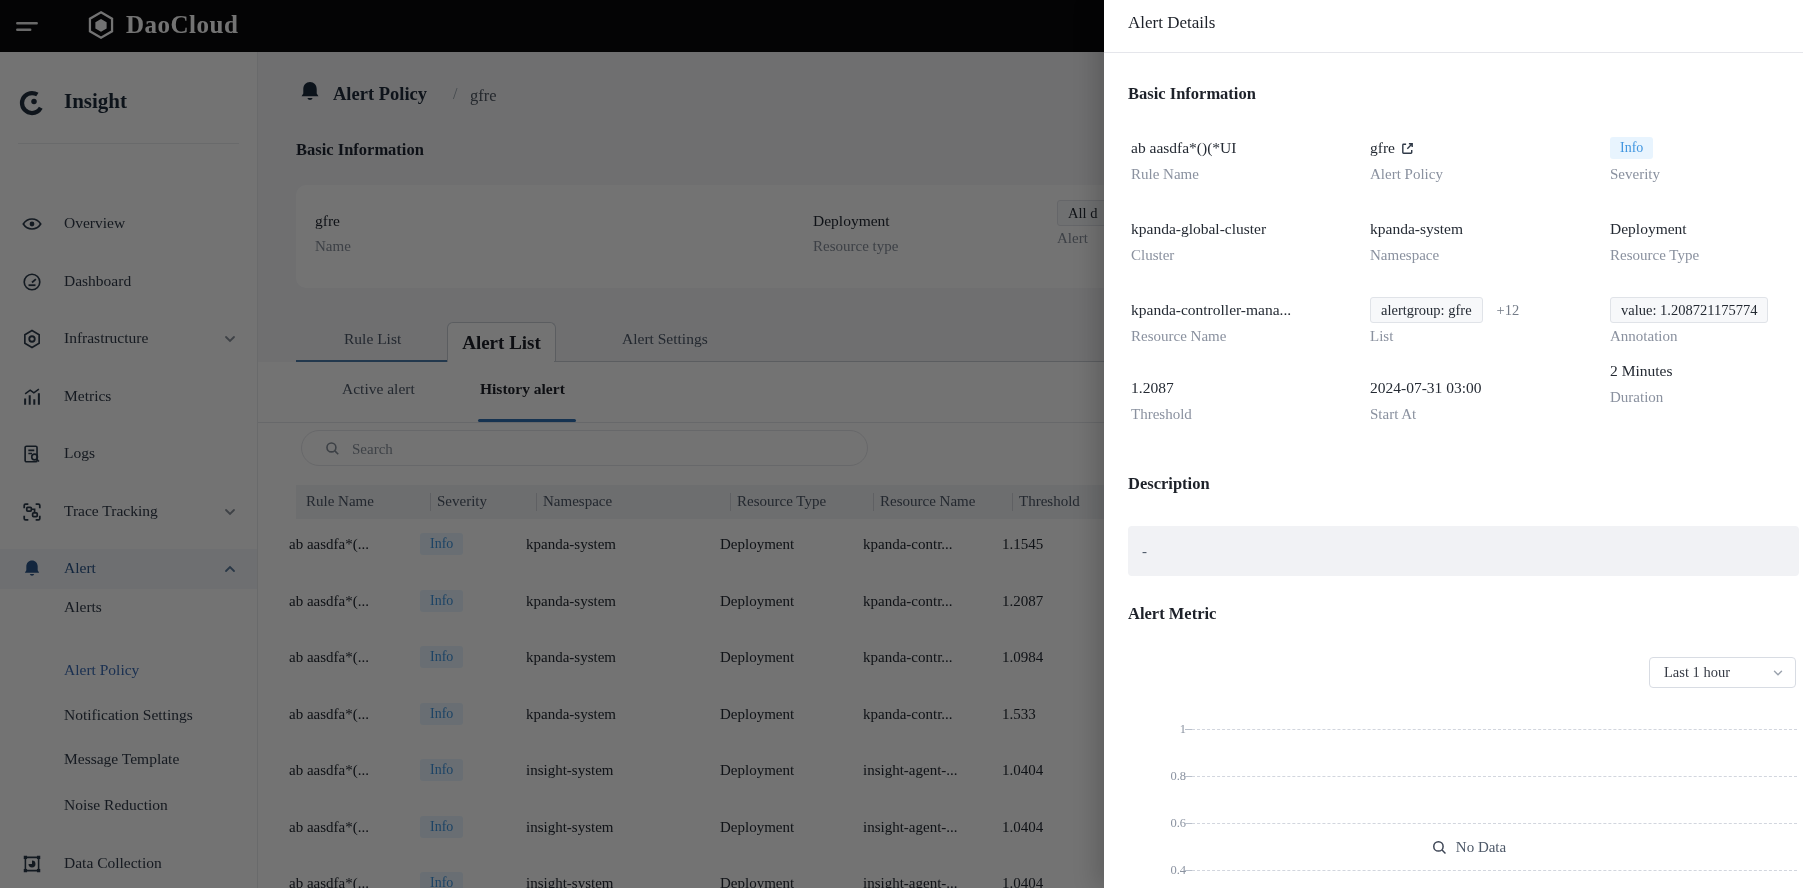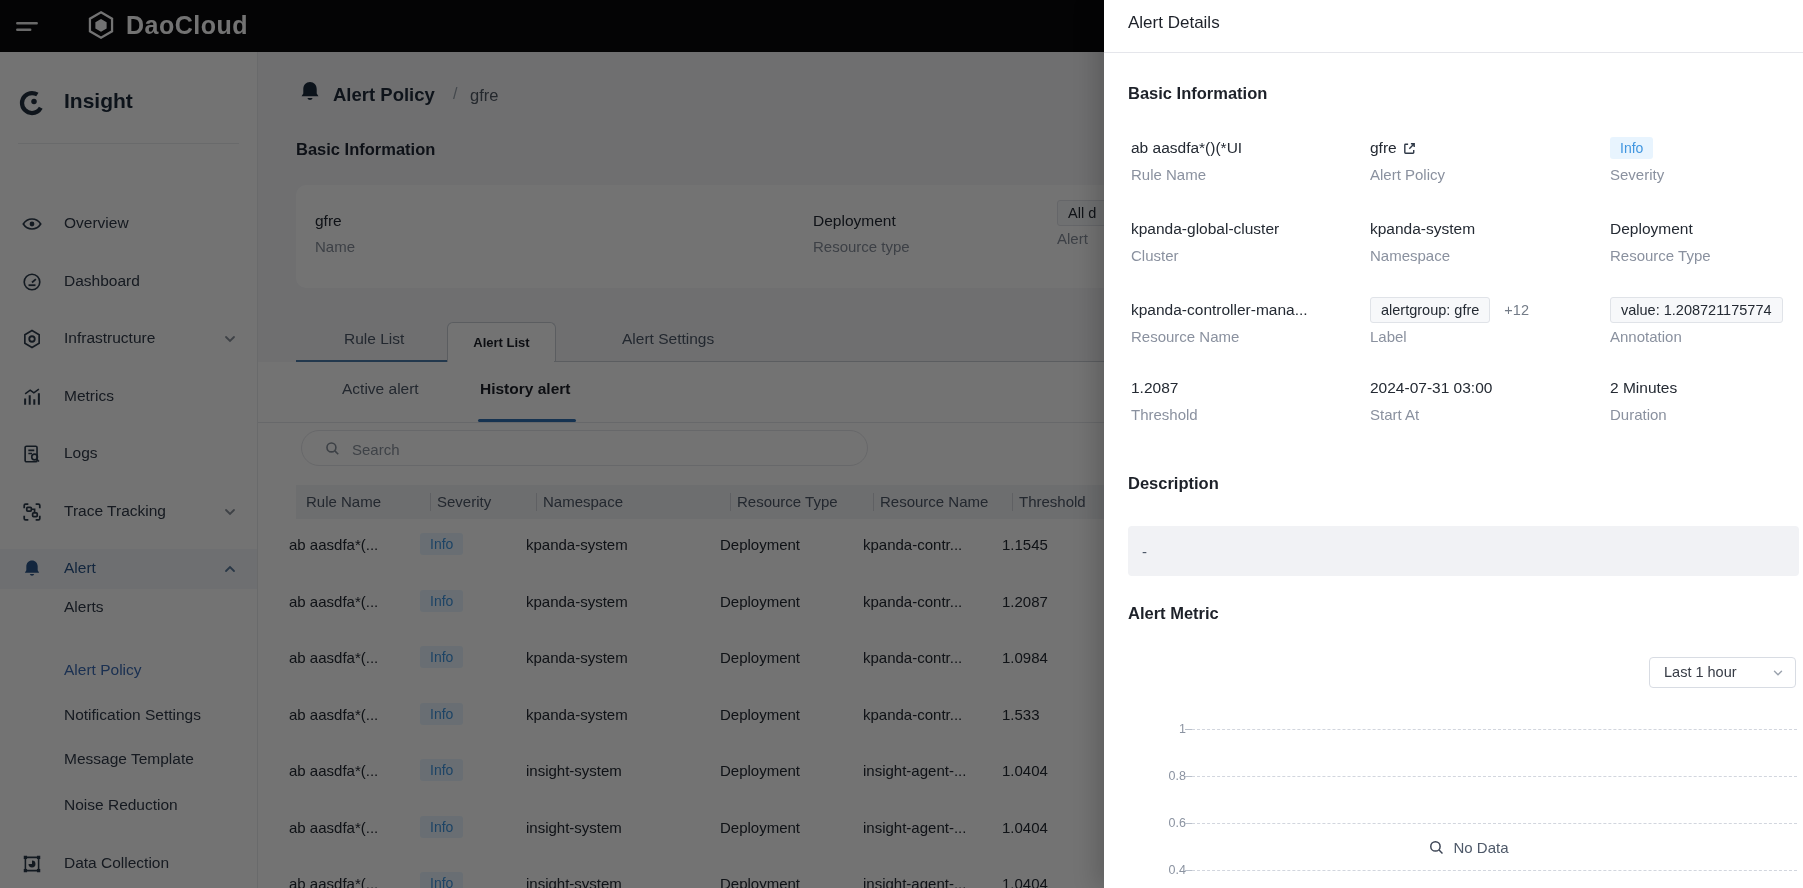--- a/index.html
+++ b/index.html
@@ -1,17 +1,17 @@
 <!DOCTYPE html>
 <html><head>
 <meta charset="utf-8">
 <style>
   html,body{margin:0;padding:0;background:#fff;}
   #stage{position:relative;width:1803px;height:888px;overflow:hidden;
-         font-family:Liberation Sans, sans-serif;color:#242a33;background:#c4b5fd;}
+         font-family:Liberation Serif, serif;color:#242a33;background:#c4b5fd;}
   
   .topbar{position:absolute;left:0;top:0;width:100%;height:52px;background:#0b0b0d;z-index:5;}
   .hamburger{position:absolute;left:14px;top:13px;width:26px;height:26px;cursor:pointer;}
   .logo{position:absolute;left:86px;top:10px;display:flex;align-items:center;gap:10px;}
   .logo-text{color:#fff;font-size:25px;font-weight:bold;letter-spacing:.5px;}
   
   .sidebar{position:absolute;left:0;top:52px;width:257px;bottom:0;background:#ffffff;border-right:1px solid #e8eaee;z-index:6;}
   .product{position:absolute;left:0;top:34px;width:100%;height:34px;}
   .product .picon{position:absolute;left:17px;top:2px;width:30px;height:30px;color:#22303e;}
   .product .pname{position:absolute;left:64px;top:3px;font-size:21px;font-weight:600;color:#1d2b3b;}
@@ -37,21 +37,21 @@
   .bi-card{position:absolute;left:39px;top:133px;width:847px;height:103px;background:#fff;border-radius:10px;}
   .bfield{position:absolute;}
   .bvalue{height:26px;display:flex;align-items:center;font-size:15.5px;color:#232933;white-space:nowrap;}
   .blabel{margin-top:4px;font-size:15px;color:#878f9b;white-space:nowrap;}
   .chip{display:inline-flex;align-items:center;height:26px;padding:0 10px;border:1px solid #e0e3e8;
         background:#f7f8fa;border-radius:3px;font-size:14.5px;color:#242a33;white-space:nowrap;box-sizing:border-box;}
   
   .tab{position:absolute;top:278px;font-size:15.5px;color:#4e5969;cursor:pointer;}
   .tab-card{position:absolute;left:190px;top:270px;width:107px;height:39px;background:#fff;
             border:1px solid #c9ced6;border-bottom:none;border-radius:6px 6px 0 0;cursor:pointer;
-            display:flex;align-items:center;justify-content:center;font-size:13px;font-weight:600;color:#1d2129;text-align:center;}
+            display:flex;align-items:center;justify-content:center;font-size:19px;font-weight:600;color:#1d2129;text-align:center;}
   .tabline-blue{position:absolute;left:39px;top:308px;width:151px;height:2px;background:#4c7cab;}
   .tabline-gray{position:absolute;left:297px;top:309px;width:560px;height:1px;background:#c9ced6;}
   .subtab{position:absolute;top:328px;font-size:15.5px;cursor:pointer;color:#4e5969;}
   .subtab.sel{font-weight:bold;color:#1d2129;}
   .subtab-line{position:absolute;left:0;top:370px;width:847px;height:1px;background:#e5e6eb;}
   .subtab-underline{position:absolute;left:221px;top:367px;width:98px;height:3px;background:#3272b4;border-radius:2px;}
   .searchbox{position:absolute;left:44px;top:378px;width:567px;height:36px;background:#fff;border:1px solid #e5e6ea;
              border-radius:18px;box-sizing:border-box;}
   .searchbox .sic{position:absolute;left:22px;top:9px;width:17px;height:17px;color:#868f9a;}
   .searchbox input{position:absolute;left:48px;top:4px;width:480px;height:26px;border:none;outline:none;
@@ -416,38 +416,38 @@
 
     <div class="dfield" style="left:27px;top:297px">
       <div class="dvalue">kpanda-controller-mana...</div>
       <div class="dlabel">Resource Name</div>
     </div>
     <div class="dfield" style="left:266px;top:297px">
       <div class="dvalue">
         <span class="chip">alertgroup: gfre</span>
         <span class="plus-extra">+12</span>
       </div>
-      <div class="dlabel">Label</div>
+      <div class="dlabel">List</div>
     </div>
     <div class="dfield" style="left:506px;top:297px">
       <div class="dvalue">
           <span class="chip">value: 1.208721175774</span>
         </div>
       <div class="dlabel">Annotation</div>
     </div>
 
     <div class="dfield" style="left:27px;top:375px">
       <div class="dvalue">1.2087</div>
       <div class="dlabel">Threshold</div>
     </div>
     <div class="dfield" style="left:266px;top:375px">
       <div class="dvalue">2024-07-31 03:00</div>
       <div class="dlabel">Start At</div>
     </div>
-    <div class="dfield" style="left:506px;top:375px">
+    <div class="dfield" style="left:506px;top:358px">
       <div class="dvalue">2 Minutes</div>
       <div class="dlabel">Duration</div>
     </div>
 
     <div class="d-section" style="top:474px">Description</div>
     <div class="desc-box">-</div>
 
     <div class="d-section" style="top:604px">Alert Metric</div>
 
     <div class="range-select">

